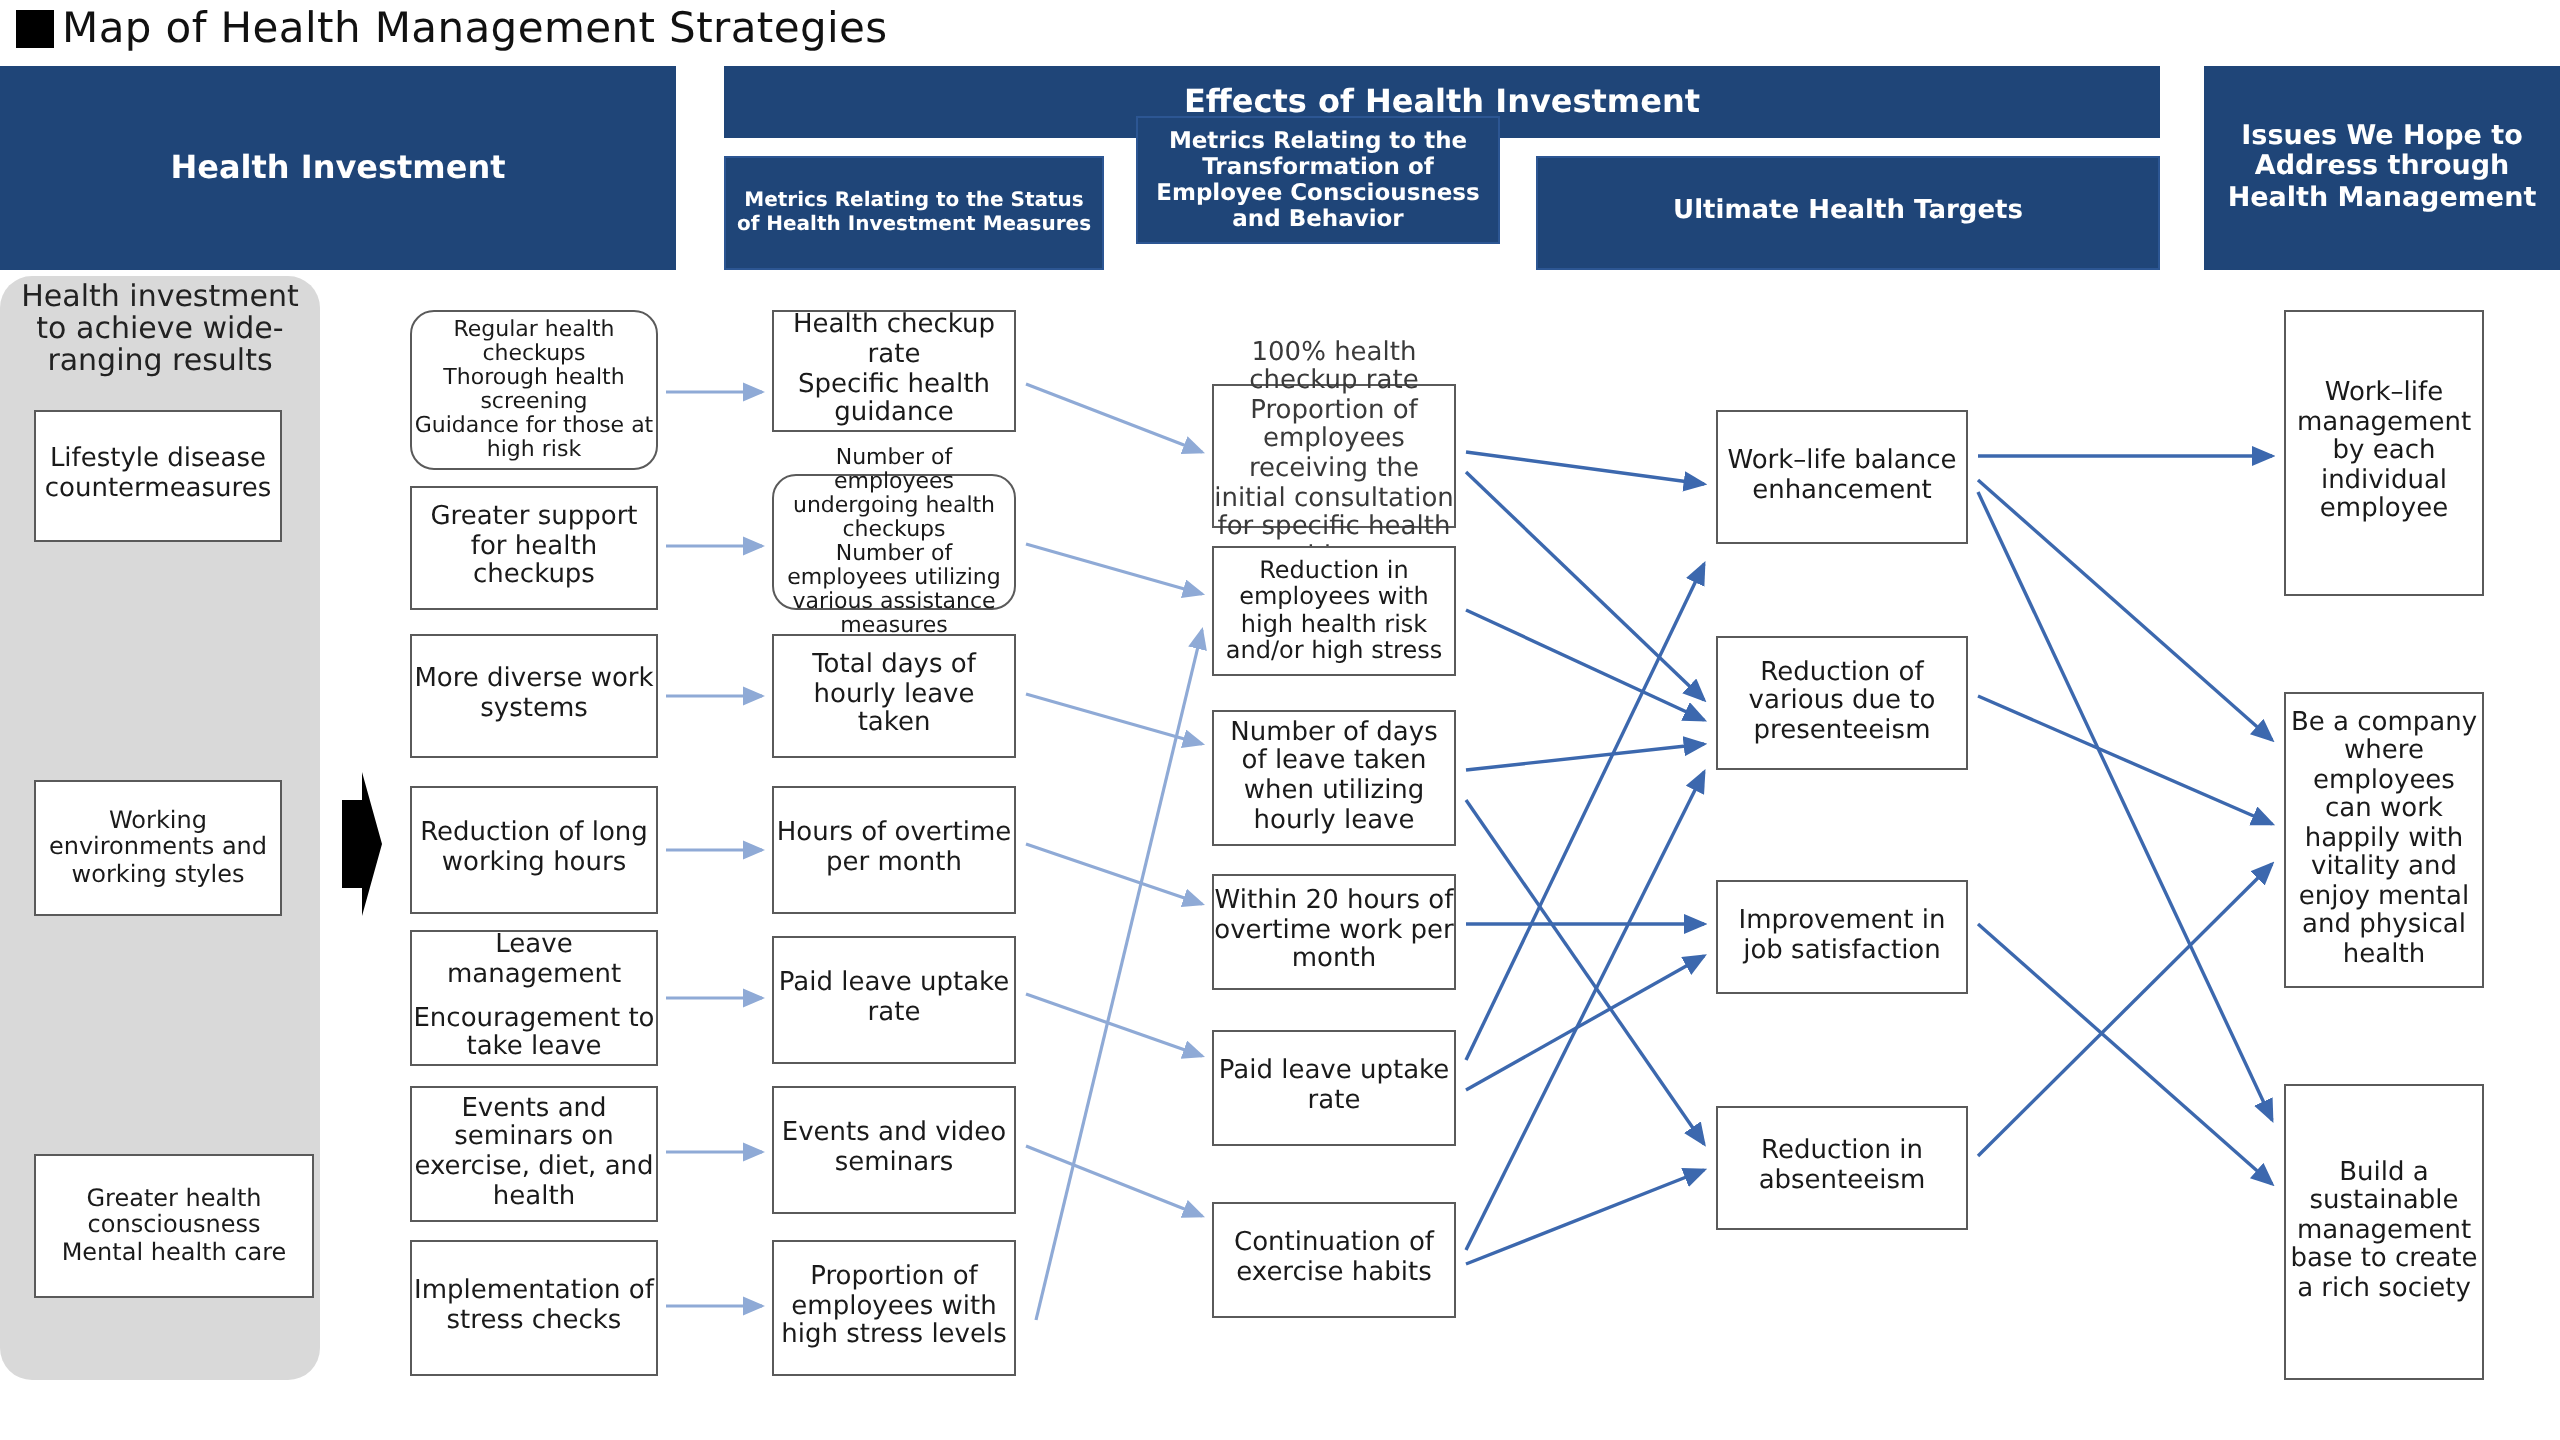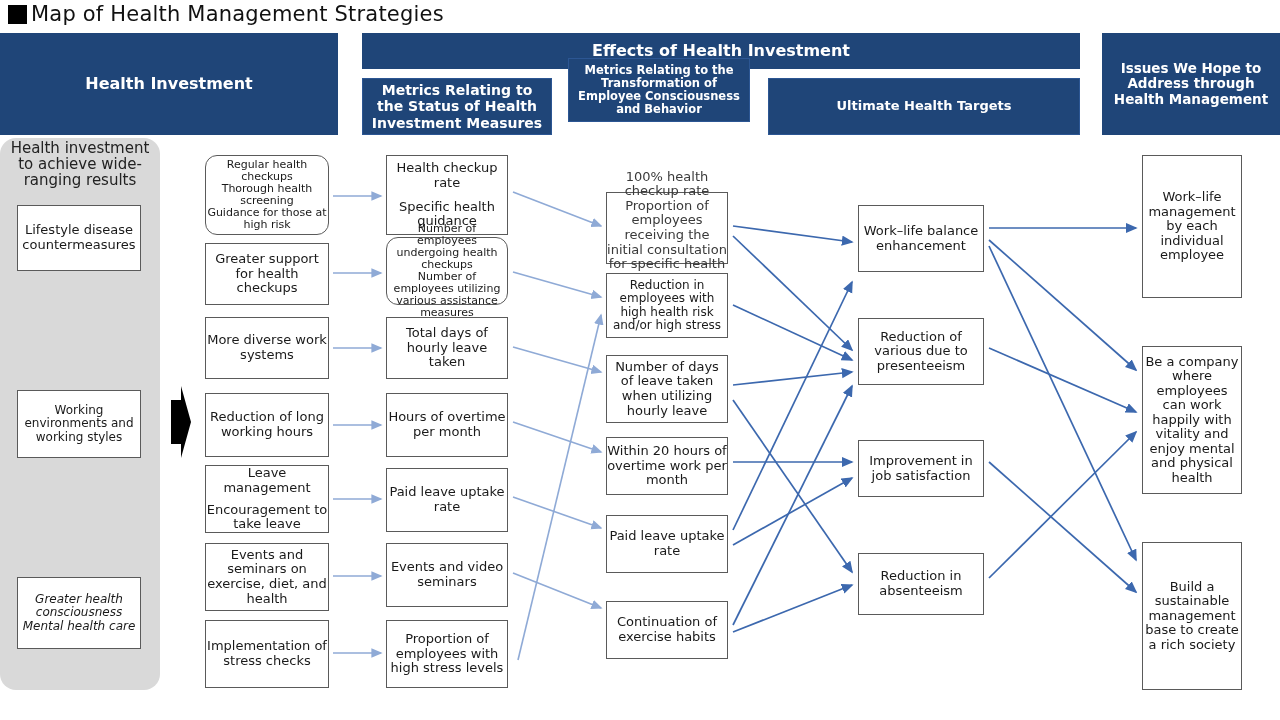--- a/index.html
+++ b/index.html
@@ -71,21 +71,21 @@
   </div>
 
   <div class="bar" style="left:0px;top:33px;width:338px;height:102px;font-size:16px;">
     <span>Health Investment</span>
   </div>
 
   <div class="bar" style="left:362px;top:33px;width:718px;height:36px;font-size:16px;">
     <span>Effects of Health Investment</span>
   </div>
 
-  <div class="bar sub" style="left:362px;top:78px;width:190px;height:57px;font-size:14px;">
+  <div class="bar sub" style="left:362px;top:78px;width:190px;height:57px;font-size:10px;">
     <span>Metrics Relating to the Status of Health Investment Measures</span>
   </div>
 
   <div class="bar sub" style="left:568px;top:58px;width:182px;height:64px;font-size:11.5px;">
     <span>Metrics Relating to the Transformation  of Employee Consciousness and Behavior</span>
   </div>
 
   <div class="bar sub" style="left:768px;top:78px;width:312px;height:57px;font-size:13px;">
     <span>Ultimate Health Targets</span>
   </div>
@@ -98,21 +98,21 @@
   <div class="gray-head">Health investment to achieve wide-ranging results</div>
 
   <div class="box t12" style="left:17px;top:390px;width:124px;height:68px;">
     <p>Working environments and working styles</p>
   </div>
 
   <div class="box t13" style="left:17px;top:205px;width:124px;height:66px;">
     <p>Lifestyle  disease countermeasures</p>
   </div>
 
-  <div class="box t12" style="left:17px;top:577px;width:124px;height:72px;font-style:italic;">
+  <div class="box t12" style="left:17px;top:577px;width:140px;height:72px;">
     <div class="stack-overlap">
       <p class="overlap-a">Greater health consciousness</p>
       <p class="overlap-b">Mental health care</p>
     </div>
   </div>
 
   <svg class="black-arrow" viewBox="0 0 30 72">
     <path d="M8 14 L8 58 L18 58 L18 72 L28 36 L18 0 L18 14 Z" fill="#000"></path>
   </svg>
 
@@ -135,21 +135,21 @@
     <div class="gap"></div>
     <p>Encouragement to take leave</p>
   </div>
   <div class="box t13" style="left:205px;top:543px;width:124px;height:68px;">
     <p>Events and seminars  on exercise, diet, and health</p>
   </div>
   <div class="box t13" style="left:205px;top:620px;width:124px;height:68px;">
     <p>Implementation of stress  checks</p>
   </div>
 
-  <div class="box t13" style="left:386px;top:155px;width:122px;height:80px;">
+  <div class="box t13" style="left:386px;top:155px;width:122px;height:61px;">
     <p>Health checkup rate</p>
     <div class="gap"></div>
     <p>Specific health guidance</p>
   </div>
   <div class="box t11" style="left:386px;top:237px;width:122px;height:68px;">
     <p>Number of employees undergoing health checkups</p>
     <p>Number of employees utilizing various assistance measures</p>
   </div>
   <div class="box t13" style="left:386px;top:317px;width:122px;height:62px;">
     <p>Total days of hourly  leave taken</p>

